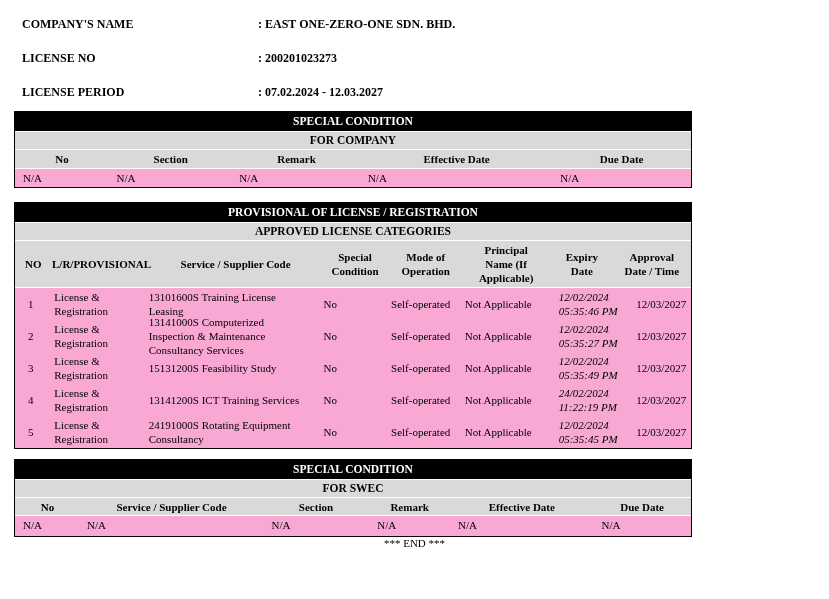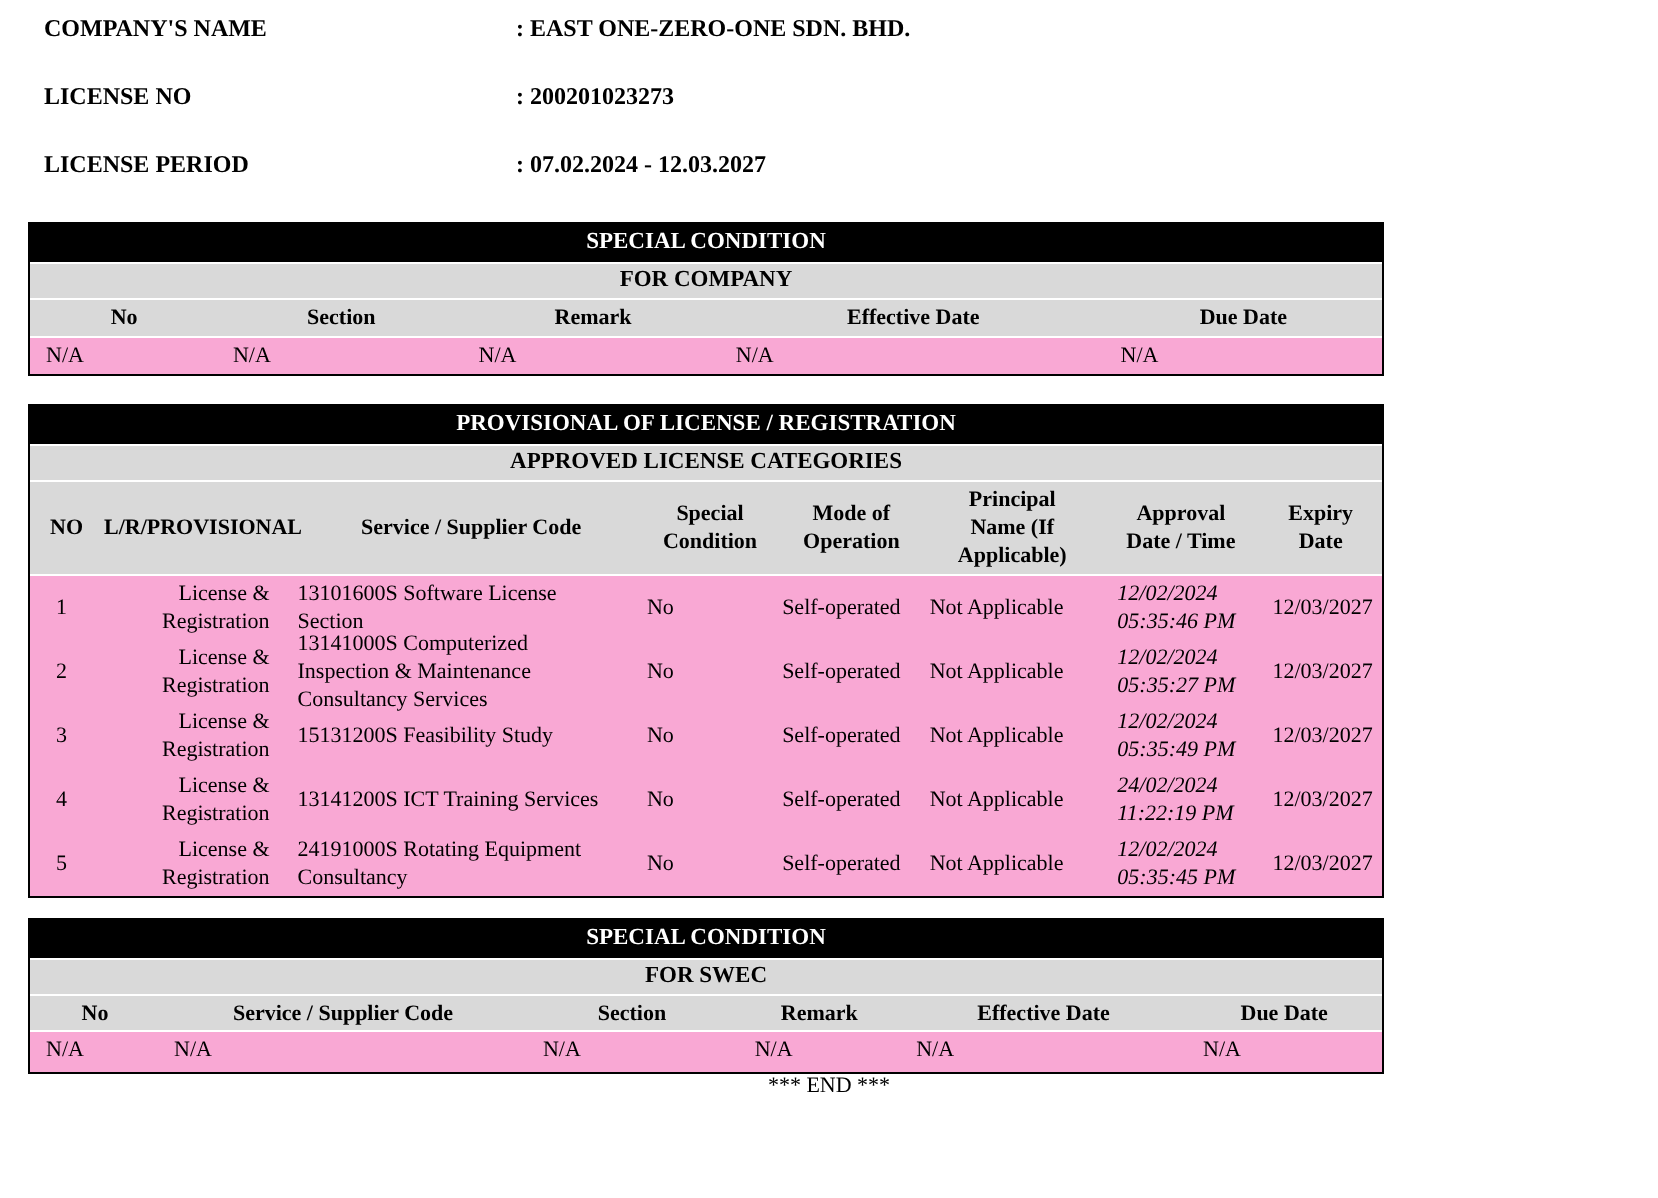--- a/index.html
+++ b/index.html
@@ -7,21 +7,21 @@
   body {
     width: 829px; height: 599px;
     font-family: "Liberation Serif", "DejaVu Serif", serif;
     color: #000000;
     overflow: hidden;
   }
   .page { position: relative; width: 829px; height: 599px; }
 
   
   .info { padding: 7px 0 0 22px; }
-  .info-row { display: flex; height: 34px; align-items: flex-start; }
+  .info-row { display: flex; height: 34px; align-items: center; }
   .info-label { width: 236px; font-weight: bold; font-size: 12px; }
   .info-value { font-weight: bold; font-size: 12px; }
 
   
   .tbl { margin-left: 14px; width: 678px; border: 1px solid #000000; background: #ffffff; }
   .band-title {
     background: #000000; color: #ffffff; text-align: center;
     font-weight: bold; font-size: 11.5px; padding: 3px 0 4px 0; margin-bottom: 1px;
   }
   .band-sub {
@@ -50,21 +50,21 @@
   .t2c6 { width: 95px; } .t2c7 { width: 73px; }
   .nowrap { white-space: nowrap; padding-left: 2px; padding-right: 2px; }
 
   .t3 { margin-top: 10px; }
   .t3 .hdr-cell { height: 17px; padding-top: 0; padding-bottom: 0; }
   .t3 .data-row { height: 20px; align-items: flex-start; }
   .t3 .data-cell { padding-top: 2px; }
   .t3c0 { width: 75px; } .t3c1 { width: 219px; } .t3c2 { width: 125px; }
   .t3c3 { width: 95px; } .t3c4 { width: 170px; } .t3c5 { width: 115px; }
 
-  .pl3 { padding-left: 3px; text-align: right; }  .pl7 { padding-left: 7px; }  .pl8 { padding-left: 8px; }
+  .pl3 { padding-left: 3px; }  .pl7 { padding-left: 7px; }  .pl8 { padding-left: 8px; }
   .pl9 { padding-left: 9px; }  .pl10 { padding-left: 10px; font-style: italic; } .pl12 { padding-left: 12px; }
   .pl13 { padding-left: 13px; } .pl14 { padding-left: 14px; }
 
   .two-line { display: block; }
   .footer { text-align: center; font-size: 11px; }
 </style>
 </head>
 <body>
 
 <div class="page">
@@ -106,28 +106,28 @@
   <div class="tbl t2">
     <div class="band-title">PROVISIONAL OF LICENSE / REGISTRATION</div>
     <div class="band-sub">APPROVED LICENSE CATEGORIES</div>
     <div class="hdr-row">
       <div class="hdr-cell t2c0">NO</div>
       <div class="hdr-cell t2c1 nowrap">L/R/PROVISIONAL</div>
       <div class="hdr-cell t2c2">Service / Supplier Code</div>
       <div class="hdr-cell t2c3">Special Condition</div>
       <div class="hdr-cell t2c4">Mode of Operation</div>
       <div class="hdr-cell t2c5">Principal Name (If Applicable)</div>
+      <div class="hdr-cell t2c7">Expiry Date</div>
       <div class="hdr-cell t2c6">Approval Date / Time</div>
-      <div class="hdr-cell t2c7">Expiry Date</div>
     </div>
 
     <div class="data-row">
       <div class="data-cell t2c0 pl13">1</div>
       <div class="data-cell t2c1 pl3">License &amp; Registration</div>
-      <div class="data-cell t2c2 pl14">13101600S Software License Section</div>
+      <div class="data-cell t2c2 pl14">13101600S Training License Leasing</div>
       <div class="data-cell t2c3 pl12">No</div>
       <div class="data-cell t2c4 pl7">Self-operated</div>
       <div class="data-cell t2c5 pl9">Not Applicable</div>
       <div class="data-cell t2c6 pl10">
         <span>
           <span class="two-line">12/02/2024</span>
           <span class="two-line">05:35:46 PM</span>
         </span>
       </div>
       <div class="data-cell t2c7 pl7">12/03/2027</div>

